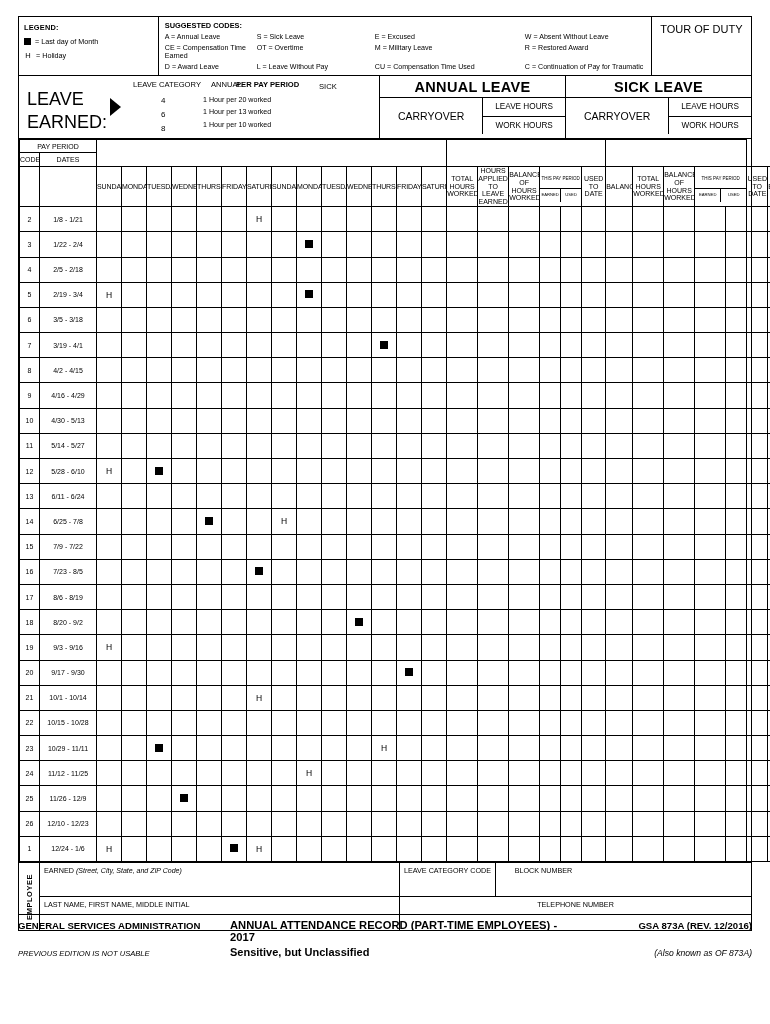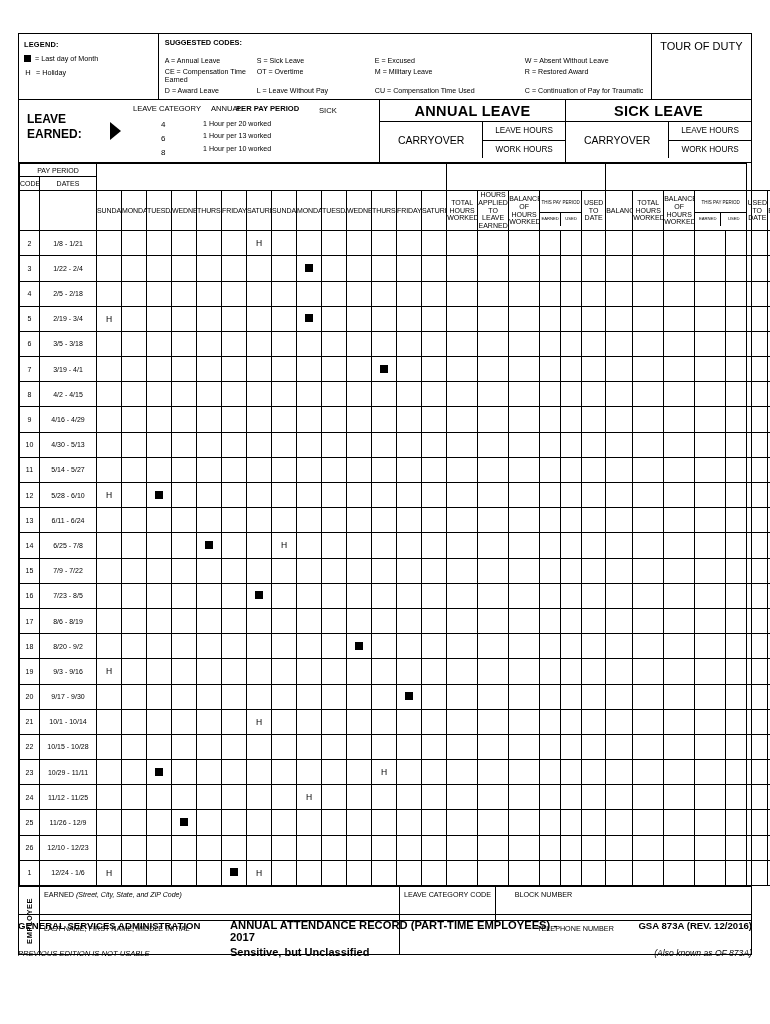--- a/index.html
+++ b/index.html
@@ -16,21 +16,21 @@
   }
   #page {
     position: relative;
     width: 770px;
     height: 1024px;
     box-sizing: border-box;
   }
   .form-outer {
     position: absolute;
     left: 18px;
-    top: 33px;
+    top: 16px;
     width: 734px;
     border: 1.5px solid #000;
     box-sizing: border-box;
   }
   
   .legend-row {
     display: flex;
     border-bottom: 1.5px solid #000;
   }
   .legend-left {
@@ -66,21 +66,21 @@
   .legend-mid {
     flex: 1;
     box-sizing: border-box;
     padding: 4px 6px;
     border-left: 1px solid #000;
     font-size: 7.2px;
   }
   .legend-mid .ttl {
     font-weight: bold;
     font-size: 7.4px;
-    margin-bottom: 10px;
+    margin-bottom: 3px;
   }
   .codes-grid {
     display: grid;
     grid-template-columns: 92px 118px 150px 120px;
     row-gap: 3px;
     font-size: 7.1px;
   }
   .legend-right {
     width: 172px;
     box-sizing: border-box;
@@ -98,22 +98,22 @@
   }
   .earned-left {
     width: 360px;
     box-sizing: border-box;
     display: flex;
     position: relative;
   }
   .earned-label {
     width: 88px;
     box-sizing: border-box;
-    font-weight: bold;
-    font-size: 12px;
+    font-weight: normal;
+    font-size: 18px;
     line-height: 1.25;
     padding: 12px 0 0 8px;
   }
   .arrow {
     width: 16px;
     display: flex;
     align-items: center;
     justify-content: center;
   }
   .arrow div {

